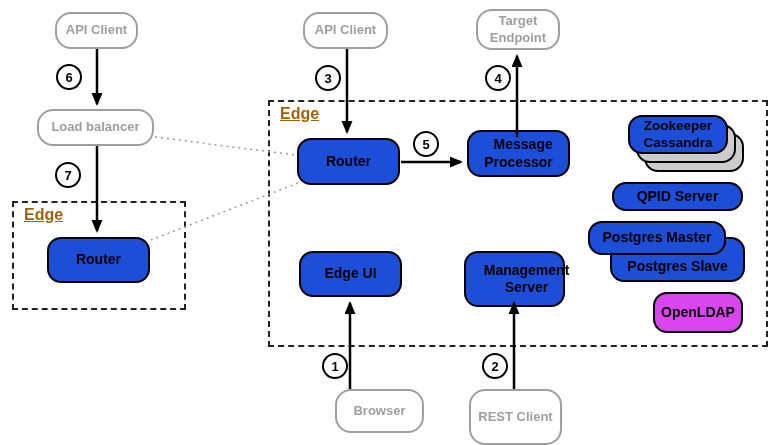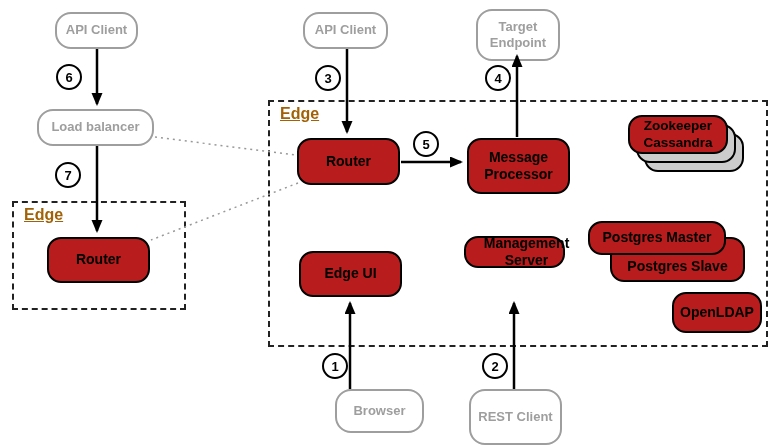--- a/index.html
+++ b/index.html
@@ -5,22 +5,22 @@
   html,body{margin:0;padding:0;background:#ffffff;}
   body{font-family:"Liberation Sans",sans-serif;}
   .canvas{position:relative;width:776px;height:445px;background:#ffffff;overflow:hidden;}
 
   .dashed-box{position:absolute;border:2px dashed #222;background:transparent;}
   .group-label{position:absolute;top:3px;left:10px;font-size:16px;font-weight:bold;color:#a16207;text-decoration:underline;}
 
   .node{position:absolute;box-sizing:border-box;display:flex;align-items:center;justify-content:center;
         text-align:center;font-weight:bold;white-space:pre-line;line-height:1.25;}
   .ext{background:#ffffff;border:2px solid #9e9e9e;border-radius:16px;color:#9e9e9e;font-size:13px;}
-  .comp{background:#b91c1c;border:2px solid #000;border-radius:14px;color:#000;font-size:14px;}
-  .comp.light{background:#b91c1c;margin-left:19px;}
+  .comp{background:#1d4ed8;border:2px solid #000;border-radius:14px;color:#000;font-size:14px;}
+  .comp.light{background:#d946ef;}
   .stack-layer{position:absolute;box-sizing:border-box;background:#cccccc;border:2px solid #000;border-radius:14px;}
   .bottom-align{align-items:flex-end;padding-bottom:5px;}
 
   .step-circle{position:absolute;width:26px;height:26px;box-sizing:border-box;border:2.5px solid #000;
         border-radius:50%;background:#fff;display:flex;align-items:center;justify-content:center;
         font-size:13px;font-weight:bold;color:#000;z-index:6;}
 
   svg.overlay{position:absolute;left:0;top:0;z-index:5;pointer-events:none;}
   .node,.dashed-box{z-index:2;}
   .z3{z-index:3;}
@@ -33,39 +33,40 @@
   <div class="dashed-box" style="left:12px;top:201px;width:170px;height:105px;">
     <span class="group-label">Edge</span>
   </div>
 
   <div class="dashed-box" style="left:268px;top:100px;width:496px;height:243px;">
     <span class="group-label">Edge</span>
   </div>
 
   <div class="node ext" style="left:55px;top:12px;width:83px;height:37px;"><span>API Client</span></div>
   <div class="node ext" style="left:303px;top:12px;width:85px;height:37px;"><span>API Client</span></div>
-  <div class="node ext" style="left:476px;top:9px;width:84px;height:52px;"><span>Target
+  <div class="node ext" style="left:476px;top:9px;width:84px;height:41px;"><span>Target
 Endpoint</span></div>
   <div class="node ext" style="left:37px;top:109px;width:117px;height:37px;"><span>Load balancer</span></div>
   <div class="node ext" style="left:307px;top:389px;width:89px;height:44px;margin-left:28px;"><span>Browser</span></div>
   <div class="node ext" style="left:469px;top:389px;width:93px;height:56px;"><span>REST Client</span></div>
 
   <div class="node comp z3" style="left:47px;top:237px;width:103px;height:46px;"><span>Router</span></div>
   <div class="node comp z3" style="left:297px;top:138px;width:103px;height:47px;"><span>Router</span></div>
-  <div class="node comp z3" style="left:467px;top:138px;width:103px;height:56px;"><span>Message
+  <div class="node comp z3" style="left:467px;top:130px;width:103px;height:47px;text-align:right;"><span>Message
 Processor</span></div>
   <div class="node comp" style="left:299px;top:251px;width:103px;height:46px;"><span>Edge UI</span></div>
-  <div class="node comp" style="left:464px;top:236px;width:101px;height:32px;padding-left:24px;"><span>Management
+  <div class="node comp" style="left:464px;top:251px;width:101px;height:56px;padding-left:24px;"><span>Management
 Server</span></div>
 
   <div class="stack-layer" style="left:644px;top:133px;width:100px;height:39px;"></div>
   <div class="stack-layer" style="left:636px;top:124px;width:100px;height:39px;"></div>
   <div class="node comp" style="left:628px;top:115px;width:100px;height:39px;font-size:13.5px;"><span>Zookeeper
 Cassandra</span></div>
 
+  <div class="node comp" style="left:612px;top:182px;width:131px;height:29px;"><span>QPID Server</span></div>
 
   <div class="node comp bottom-align" style="left:610px;top:237px;width:135px;height:45px;text-align:center;"><span>Postgres Slave</span></div>
   <div class="node comp z3" style="left:588px;top:221px;width:138px;height:34px;"><span>Postgres Master</span></div>
 
   <div class="node comp light" style="left:653px;top:292px;width:90px;height:41px;"><span>OpenLDAP</span></div>
 
   <svg class="overlay" width="776" height="445" viewBox="0 0 776 445">
     <defs>
       <marker id="ah" markerUnits="userSpaceOnUse" markerWidth="16" markerHeight="14" refX="11" refY="5.5" orient="auto">
         <path d="M0,0 L13,5.5 L0,11 z" fill="#000"></path>

